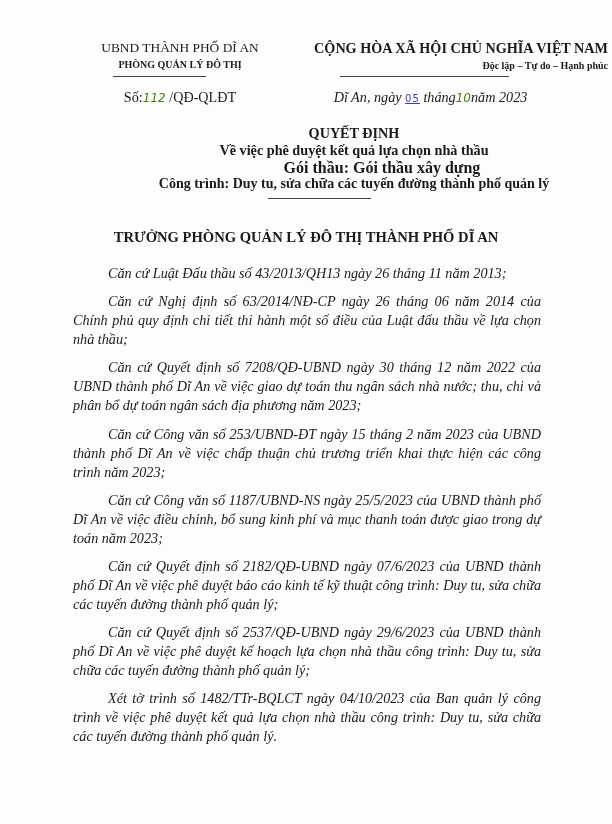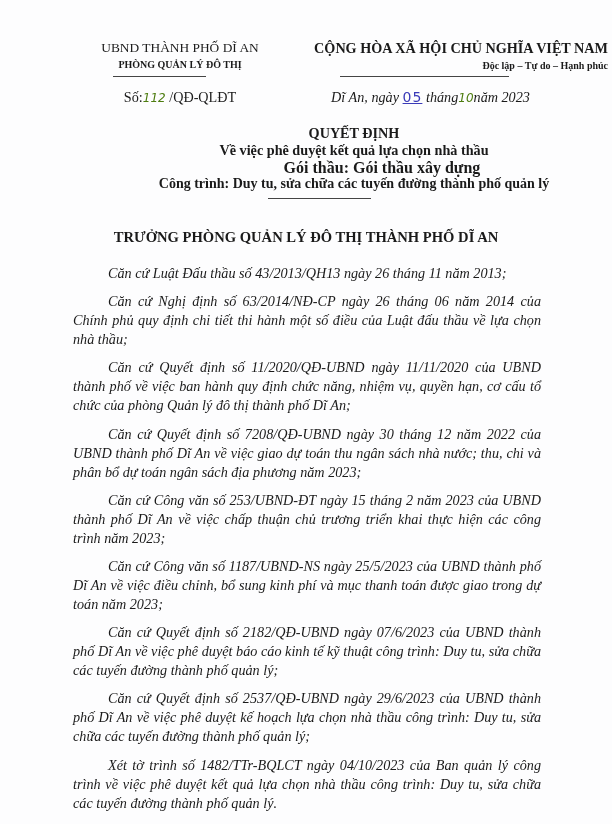--- a/index.html
+++ b/index.html
@@ -12,21 +12,21 @@
   }
   .page { position: absolute; left: 0; top: 0; width: 498px; height: 824px; }
   .abs { position: absolute; white-space: nowrap; }
   .hdr-left { left: 60px; top: 40px; width: 240px; text-align: center; }
   .hdr-right { left: 253px; top: 40px; width: 355px; text-align: right; }
   .l1 { font-size: 13.4px; line-height: 16px; }
   .l2b { font-size: 10px; font-weight: bold; line-height: 17px; }
   .rule { position: absolute; height: 1px; background: #444; }
   .numline { left: 60px; top: 89px; width: 240px; text-align: center; font-size: 14.2px; }
   .dateline { left: 253px; top: 89px; width: 355px; text-align: center; font-size: 14.2px; font-style: italic; }
-  .hand { font-family: "DejaVu Sans", sans-serif; color: #3a3ab8; font-style: normal; font-size: 14px; letter-spacing: 1px; text-decoration: underline; }
+  .hand { font-family: "DejaVu Sans", sans-serif; color: #3a3ab8; font-style: normal; font-size: 10px; letter-spacing: 1px; text-decoration: underline; }
   .hand-it { font-family: "DejaVu Sans", sans-serif; color: #4d7c0f; font-style: italic; font-size: 12px; }
   .title-block { left: 0; width: 612px; text-align: center; font-weight: bold; margin-left: 48px; }
   .t1 { top: 125px; font-size: 14.2px; }
   .t2 { top: 142px; font-size: 14.2px; }
   .t3 { top: 159px; font-size: 16px; padding-left: 28px; }
   .t4 { top: 176px; font-size: 14px; }
   .authority { top: 229px; left: 0; width: 612px; text-align: center; font-weight: bold; font-size: 14.6px; }
   .body-text {
     position: absolute; left: 73px; top: 264px; width: 468px;
     font-size: 14.2px; font-style: italic; line-height: 19px; text-align: justify;
@@ -65,21 +65,20 @@
   <div class="abs title-block t2">Về việc phê duyệt kết quả lựa chọn nhà thầu</div>
   <div class="abs title-block t3">Gói thầu: Gói thầu xây dựng</div>
   <div class="abs title-block t4">Công trình: Duy tu, sửa chữa các tuyến đường thành phố quản lý</div>
   <div class="rule" style="left:268px; top:198px; width:103px;"></div>
 
   <div class="abs authority">TRƯỞNG PHÒNG QUẢN LÝ ĐÔ THỊ THÀNH PHỐ DĨ AN</div>
 
   <div class="body-text">
     <p class="para">Căn cứ Luật Đấu thầu số 43/2013/QH13 ngày 26 tháng 11 năm 2013;</p>
     <p class="para">Căn cứ Nghị định số 63/2014/NĐ-CP ngày 26 tháng 06 năm 2014 của Chính phủ quy định chi tiết thi hành một số điều của Luật đấu thầu về lựa chọn nhà thầu;</p>
-    <p class="para">Căn cứ Quyết định số 11/2020/QĐ-UBND ngày 11/11/2020 của UBND thành phố về việc ban hành quy định chức năng, nhiệm vụ, quyền hạn, cơ cấu tổ chức của phòng Quản lý đô thị thành phố Dĩ An;</p>
     <p class="para">Căn cứ Quyết định số 7208/QĐ-UBND ngày 30 tháng 12 năm 2022 của UBND thành phố Dĩ An về việc giao dự toán thu ngân sách nhà nước; thu, chi và phân bổ dự toán ngân sách địa phương năm 2023;</p>
     <p class="para">Căn cứ Công văn số 253/UBND-ĐT ngày 15 tháng 2 năm 2023 của UBND thành phố Dĩ An về việc chấp thuận chủ trương triển khai thực hiện các công trình năm 2023;</p>
     <p class="para">Căn cứ Công văn số 1187/UBND-NS ngày 25/5/2023 của UBND thành phố Dĩ An về việc điều chỉnh, bổ sung kinh phí và mục thanh toán được giao trong dự toán năm 2023;</p>
     <p class="para">Căn cứ Quyết định số 2182/QĐ-UBND ngày 07/6/2023 của UBND thành phố Dĩ An về việc phê duyệt báo cáo kinh tế kỹ thuật công trình: Duy tu, sửa chữa các tuyến đường thành phố quản lý;</p>
     <p class="para">Căn cứ Quyết định số 2537/QĐ-UBND ngày 29/6/2023 của UBND thành phố Dĩ An về việc phê duyệt kế hoạch lựa chọn nhà thầu công trình: Duy tu, sửa chữa các tuyến đường thành phố quản lý;</p>
     <p class="para">Xét tờ trình số 1482/TTr-BQLCT ngày 04/10/2023 của Ban quản lý công trình về việc phê duyệt kết quả lựa chọn nhà thầu công trình: Duy tu, sửa chữa các tuyến đường thành phố quản lý.</p>
   </div>
 </div>
 
 </body></html>

